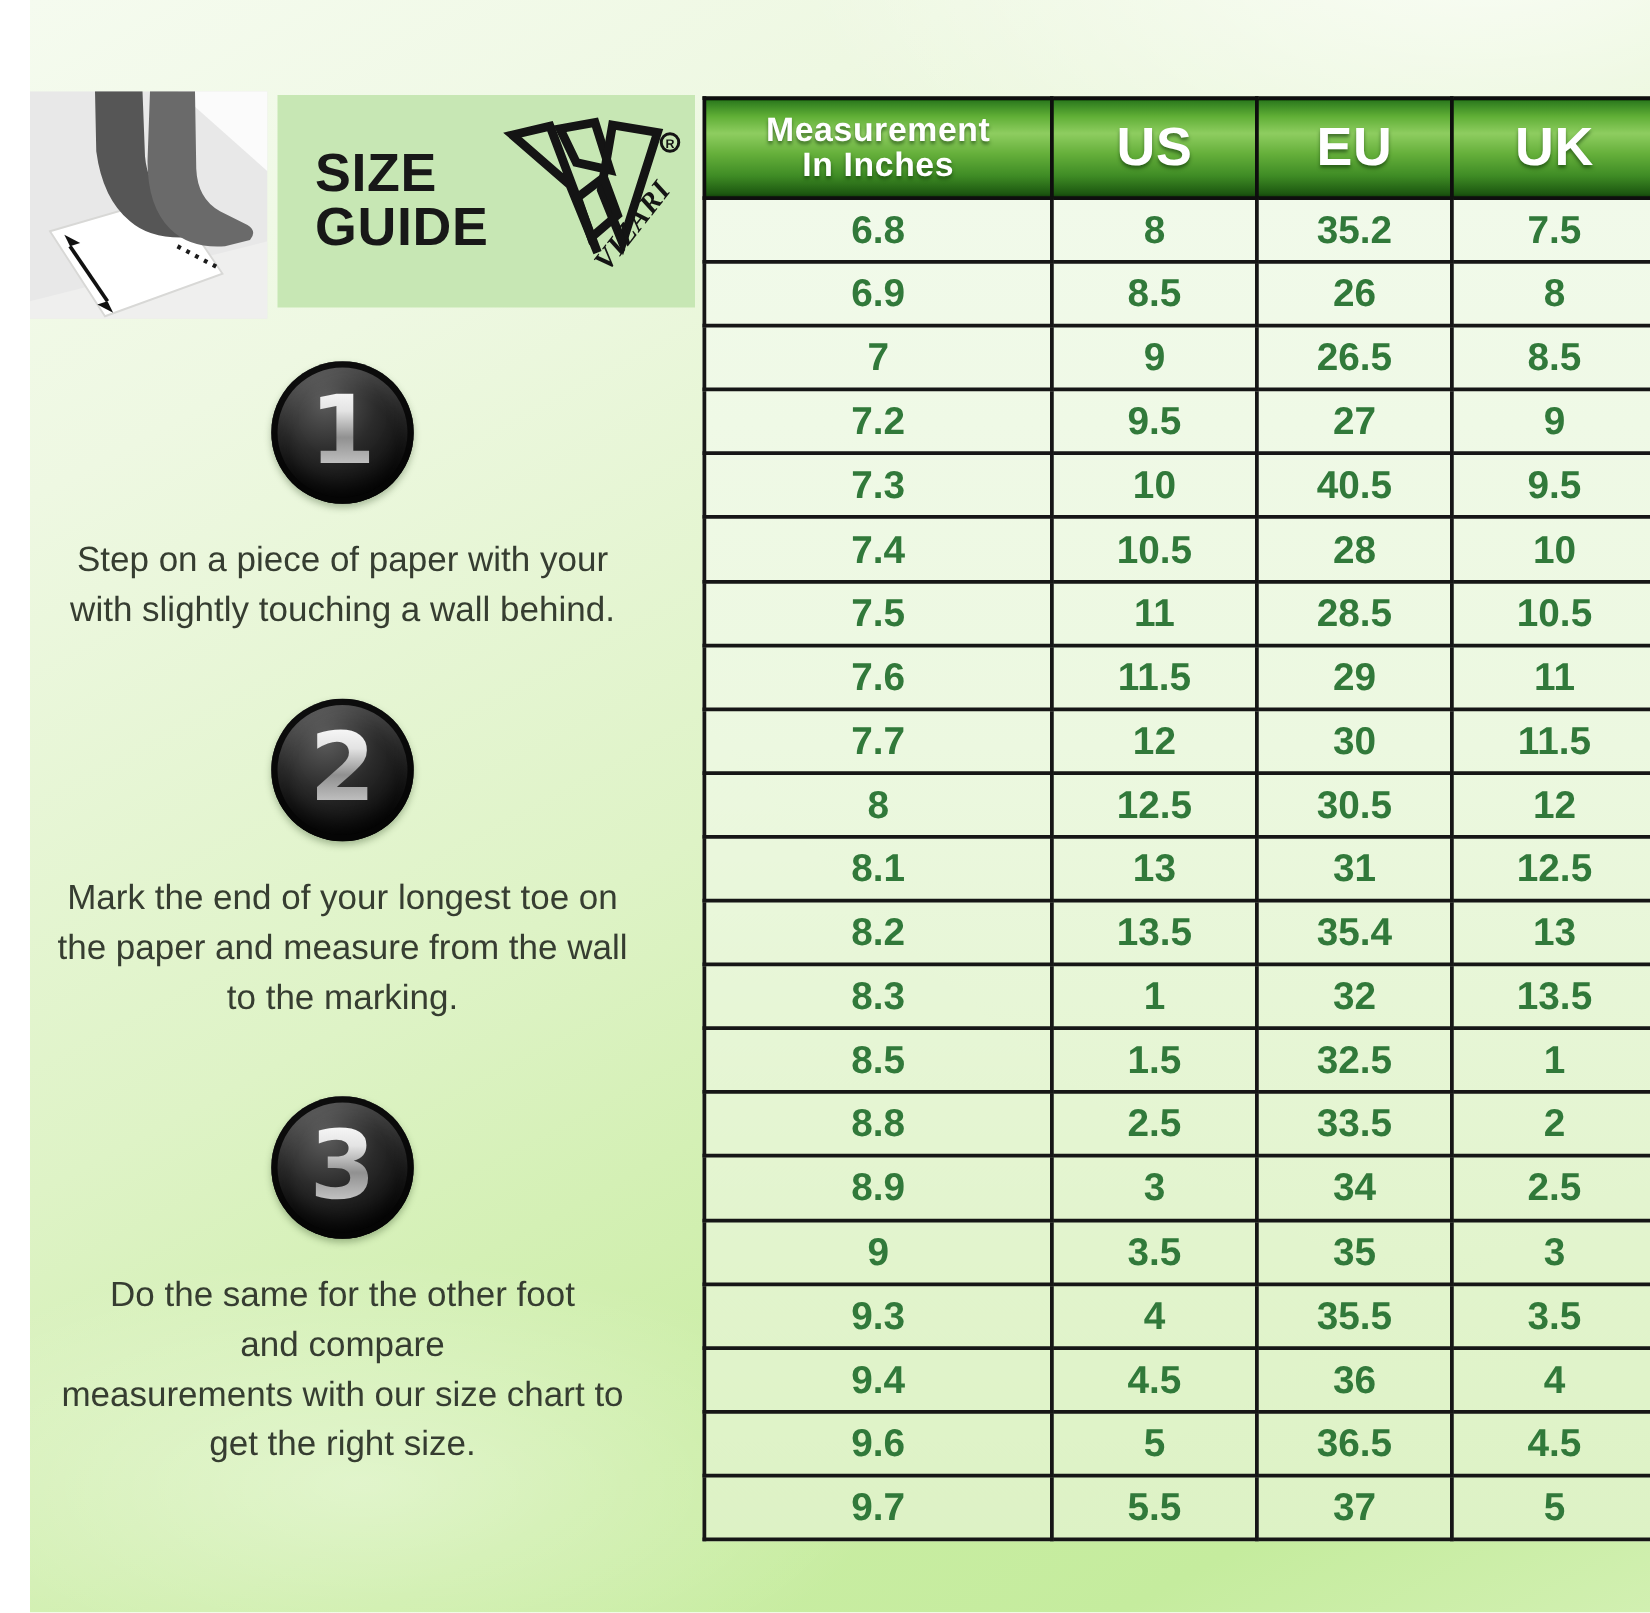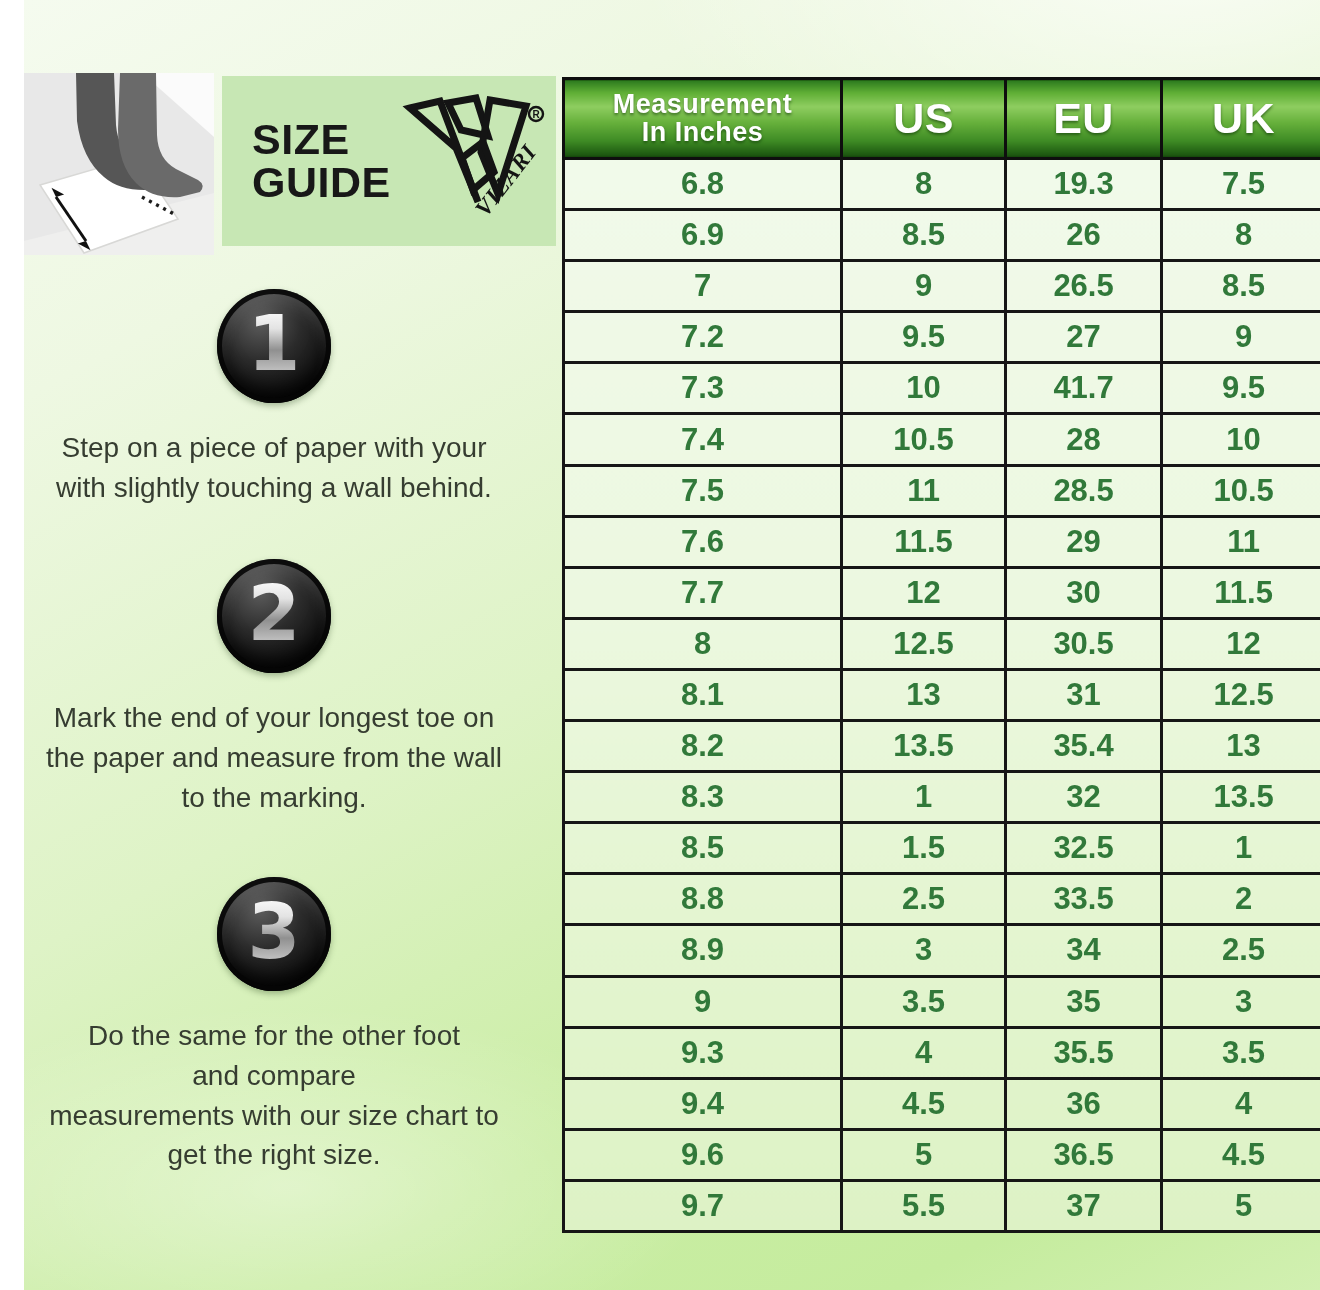--- a/index.html
+++ b/index.html
@@ -163,21 +163,21 @@
 In Inches</th>
           <th>US</th>
           <th>EU</th>
           <th>UK</th>
         </tr>
       </thead>
     <tbody id="size-table-body">
         <tr>
           <td>6.8</td>
           <td>8</td>
-          <td>19.3</td>
+          <td>35.2</td>
           <td>7.5</td>
         </tr>
         <tr>
           <td>6.9</td>
           <td>8.5</td>
           <td>26</td>
           <td>8</td>
         </tr>
         <tr>
           <td>7</td>
@@ -187,21 +187,21 @@
         </tr>
         <tr>
           <td>7.2</td>
           <td>9.5</td>
           <td>27</td>
           <td>9</td>
         </tr>
         <tr>
           <td>7.3</td>
           <td>10</td>
-          <td>41.7</td>
+          <td>40.5</td>
           <td>9.5</td>
         </tr>
         <tr>
           <td>7.4</td>
           <td>10.5</td>
           <td>28</td>
           <td>10</td>
         </tr>
         <tr>
           <td>7.5</td>

